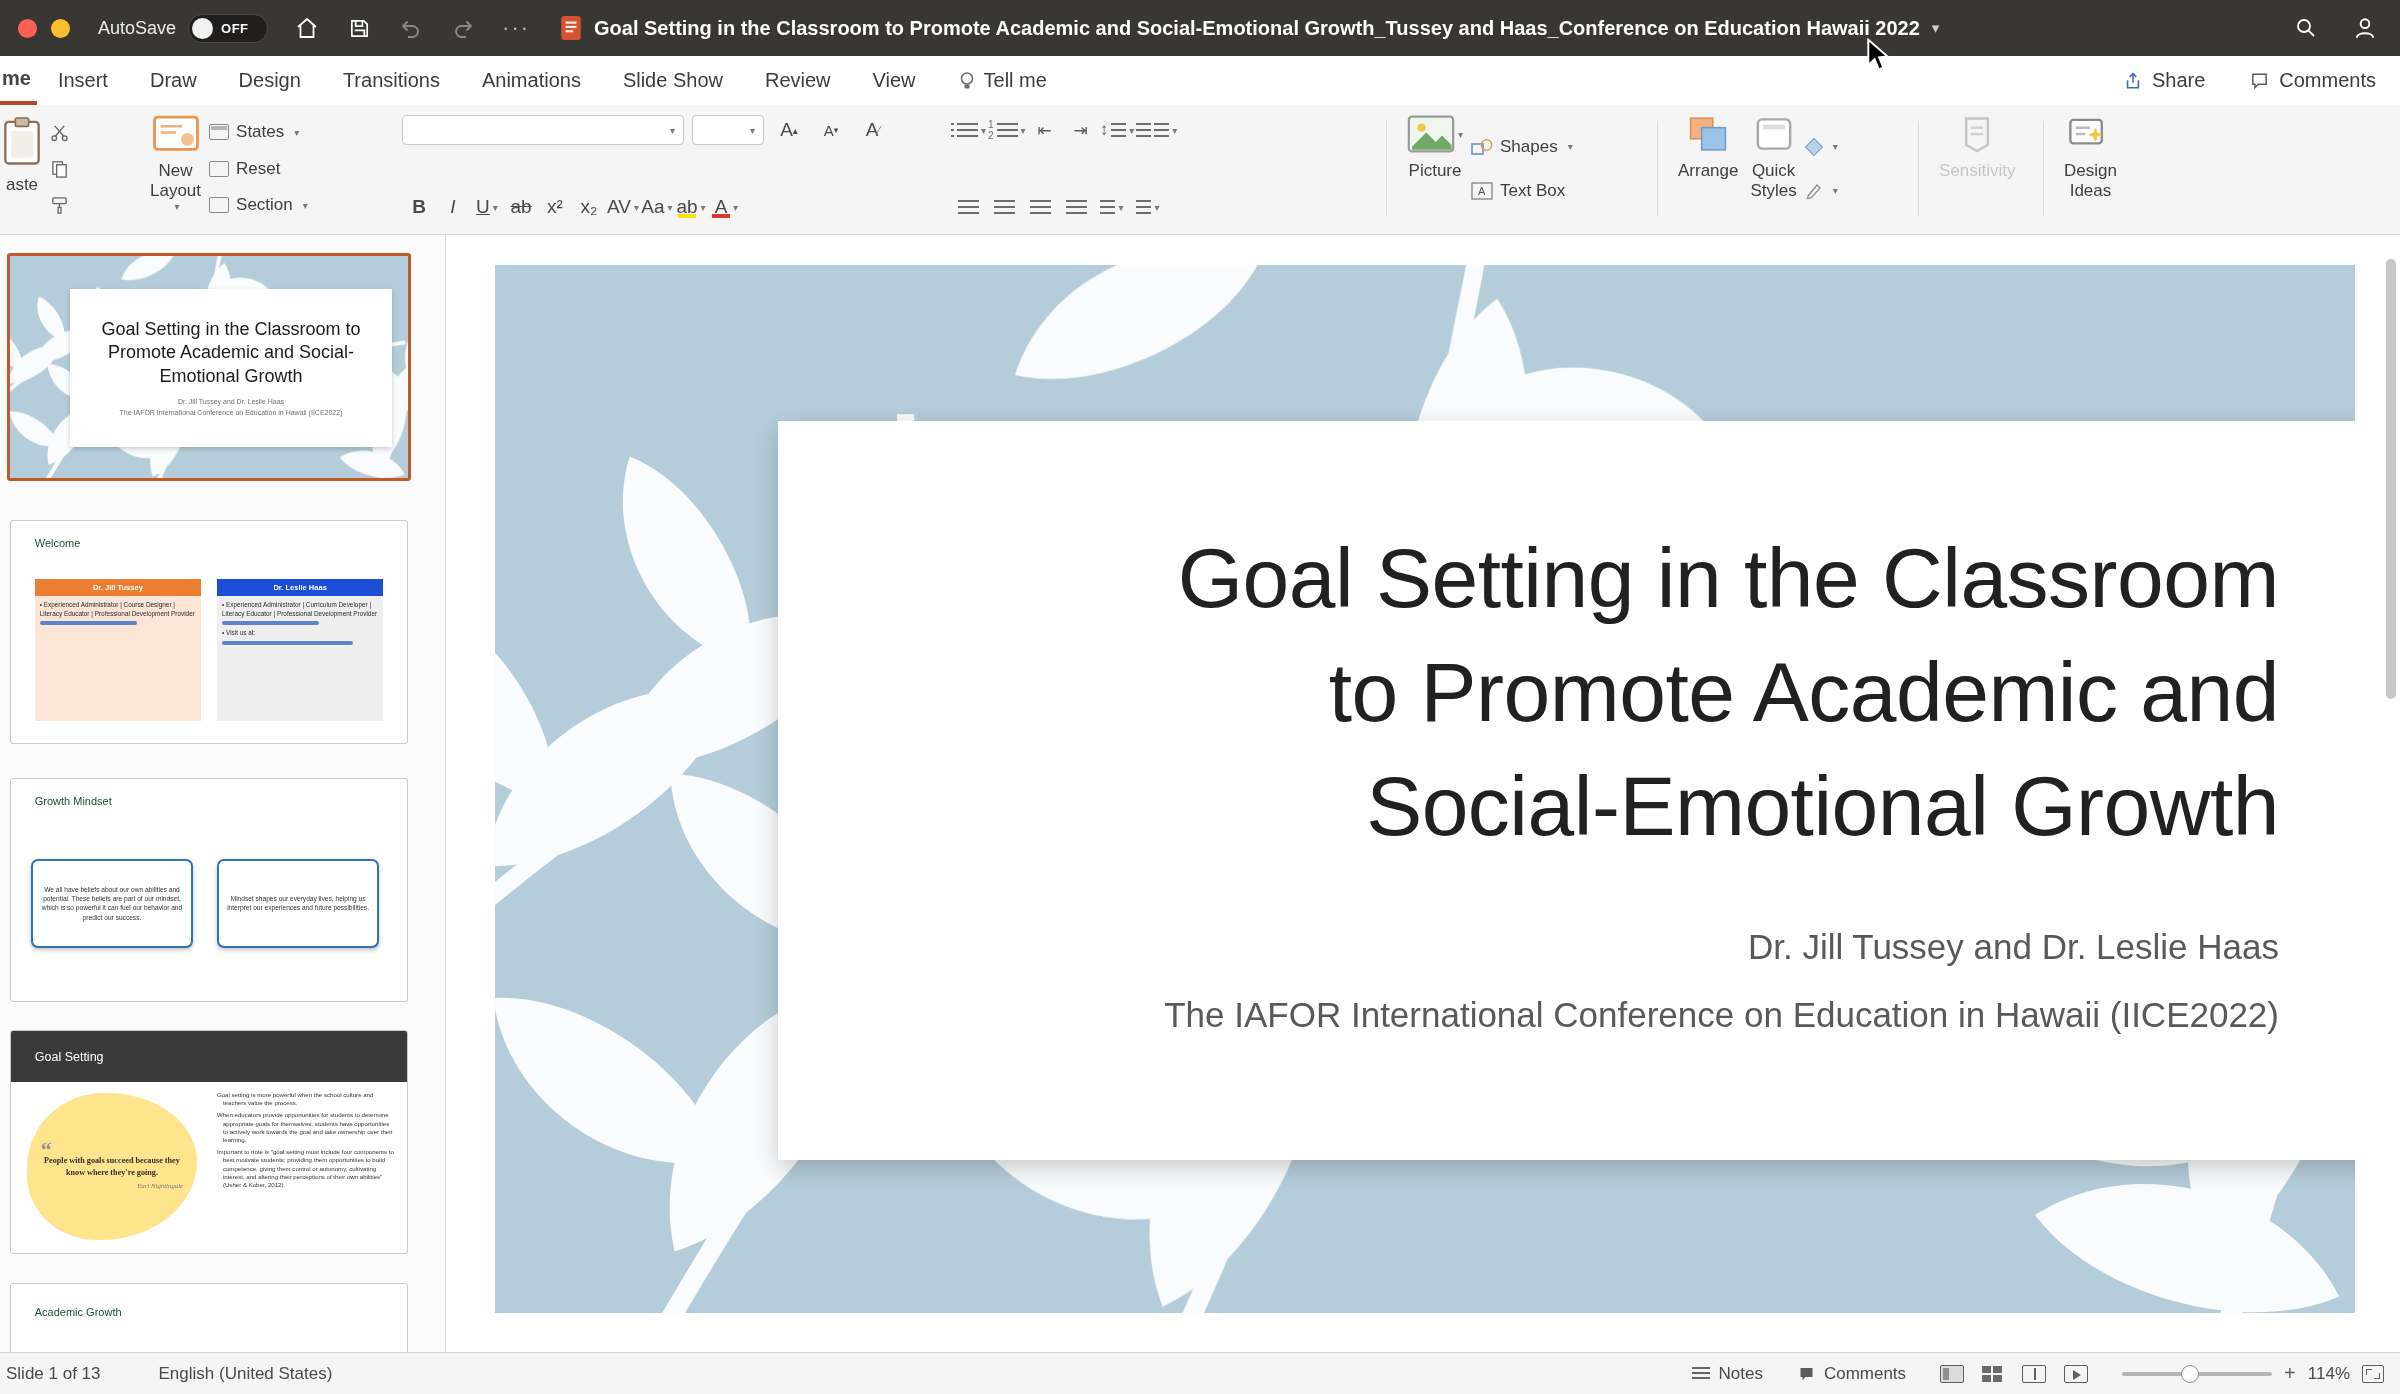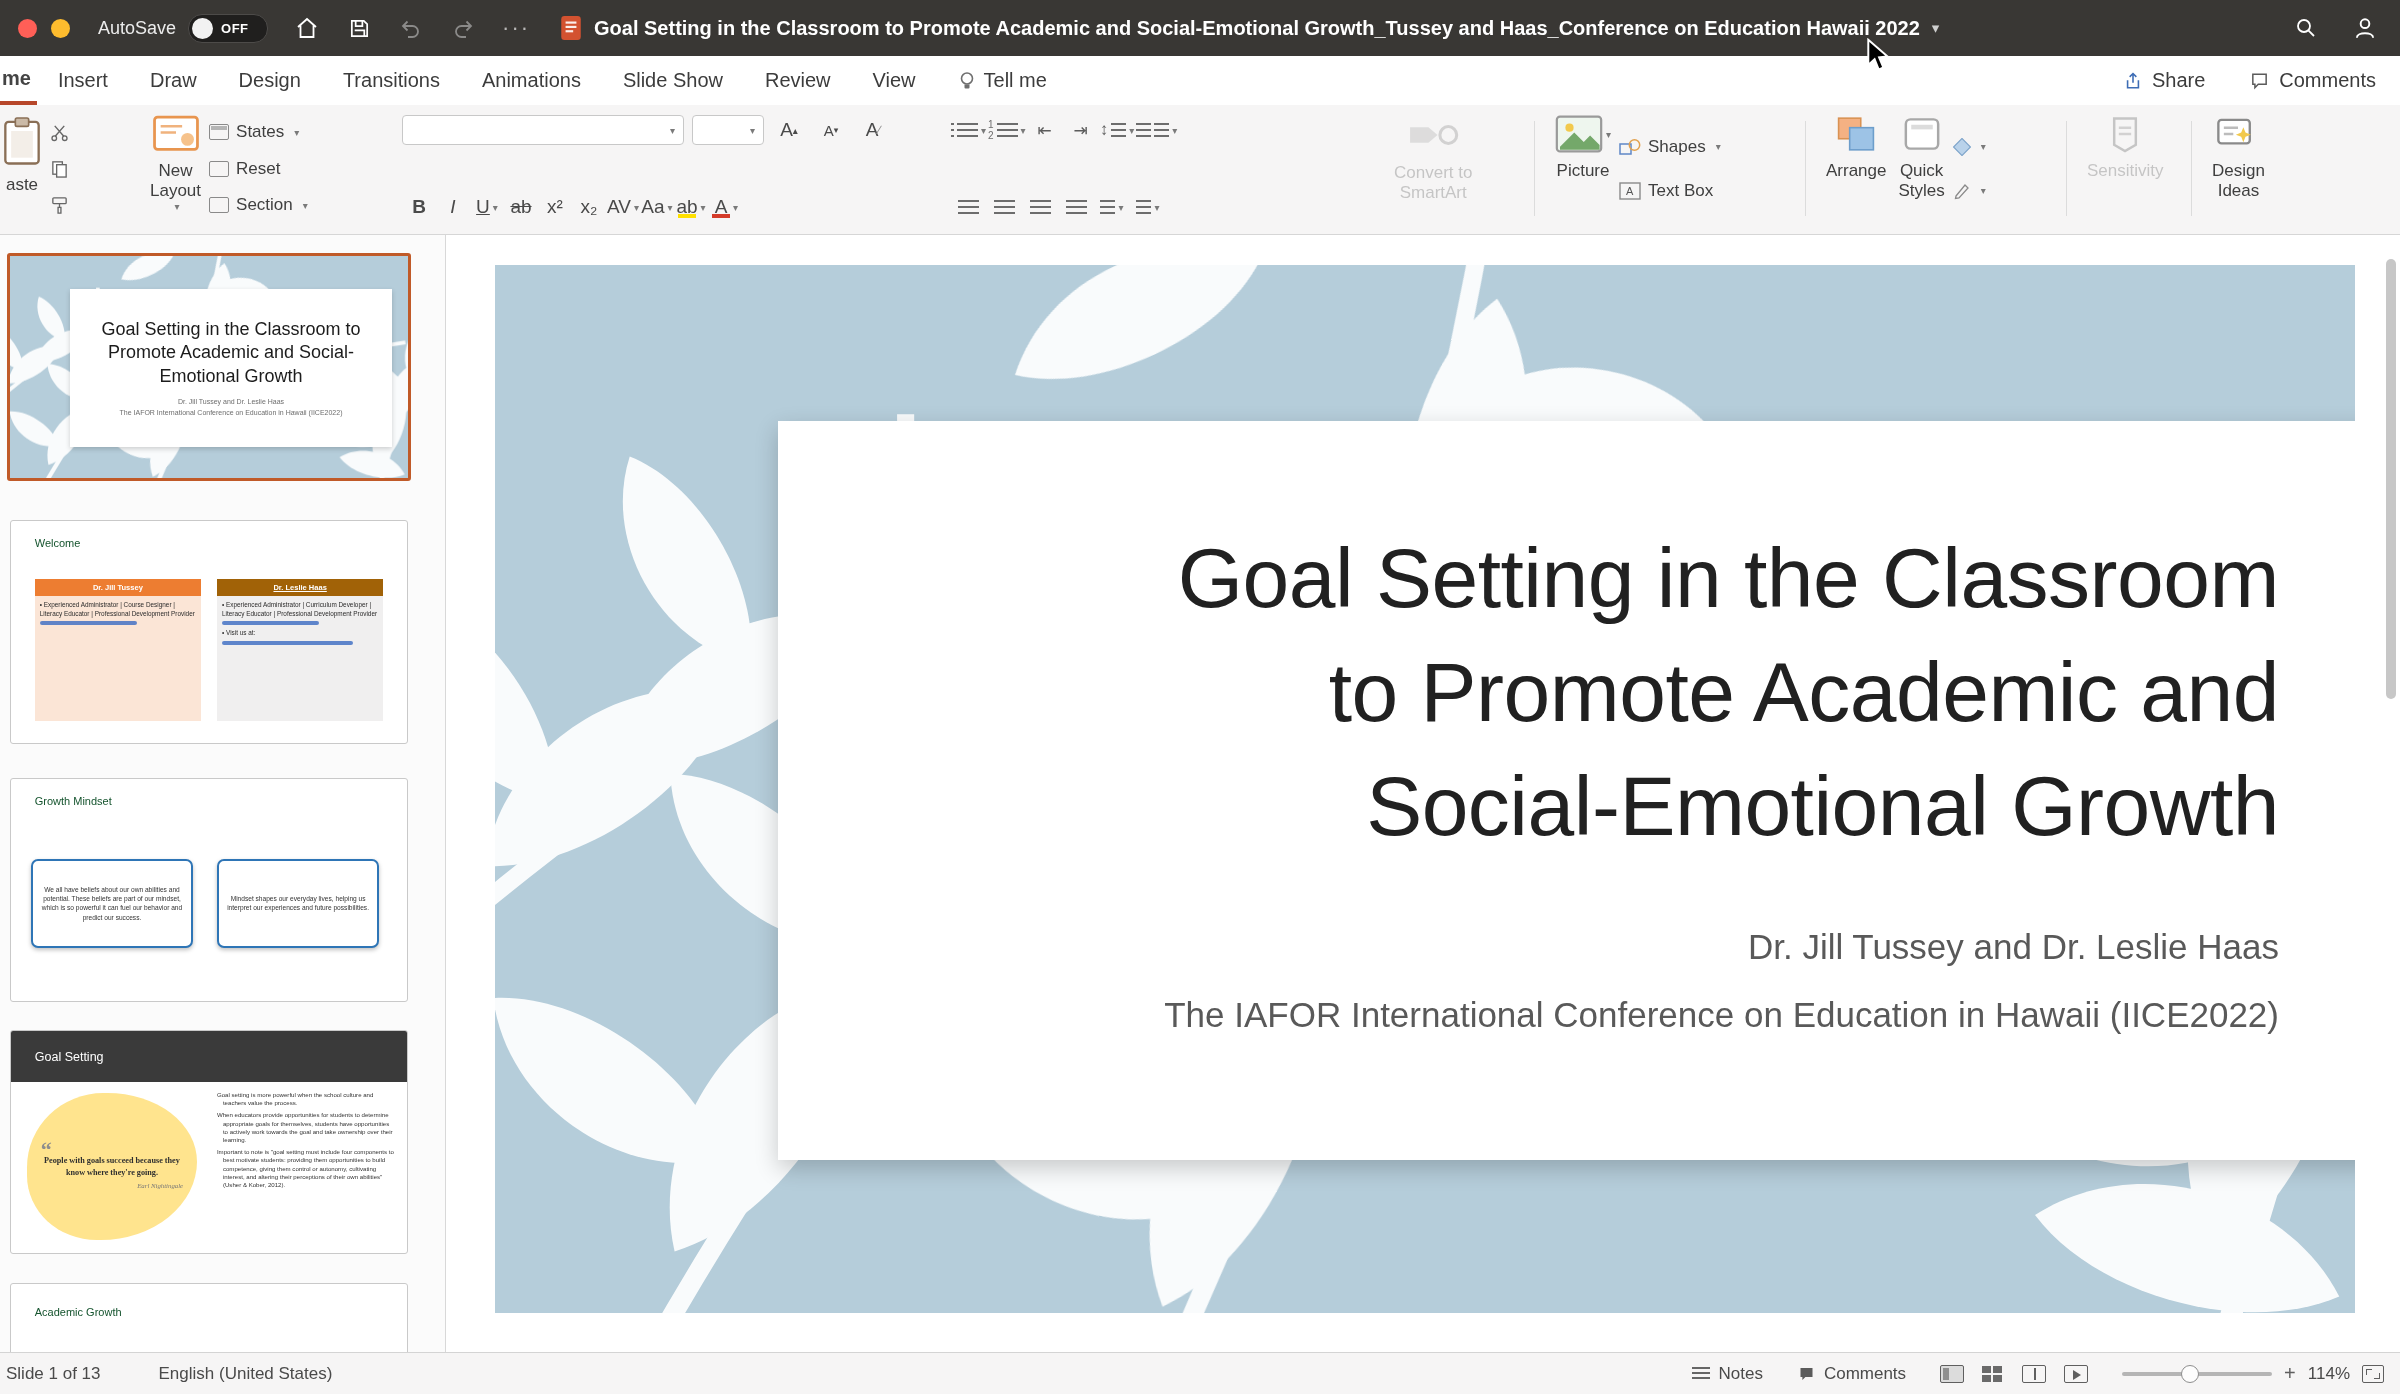--- a/index.html
+++ b/index.html
@@ -68,21 +68,21 @@
   
   .t1-bg{position:absolute;inset:0;background:#b5cdda;}
   .t1-box{position:absolute;left:60px;top:33px;width:322px;height:158px;background:#fff;display:flex;flex-direction:column;align-items:center;justify-content:center;padding:6px 14px;box-sizing:border-box;box-shadow:0 2px 5px rgba(0,0,0,.18);}
   .t1-title{font-size:18px;line-height:1.3;color:#1c1c1c;text-align:center;}
   .t1-sub{font-size:7px;color:#6d6d6d;text-align:center;margin-top:8px;line-height:1.6;}
   
   .t2-cols{position:absolute;left:6%;right:6%;top:26%;bottom:10%;display:flex;gap:16px;}
   .t2-col{flex:1;display:flex;flex-direction:column;font-size:6.4px;color:#2b2b2b;}
   .t2-head{height:17px;display:flex;align-items:center;justify-content:center;color:#fff;font-size:7.5px;font-weight:bold;}
   .t2-head.orange{background:#ed7d31;}
-  .t2-head.gray{background:#a16207;text-decoration:underline;}
+  .t2-head.gray{background:#1d4ed8;}
   .t2-body{flex:1;padding:4px 5px;line-height:1.45;}
   .t2-body.orange{background:#fbe5d6;}
   .t2-body.gray{background:#f0efef;}
   .linkbar{height:4px;border-radius:2px;background:#4472c4;opacity:.85;margin:3px 0;width:62%;}
   .linkbar.w80{width:84%;}
   
   .t3-box{position:absolute;top:36%;height:40%;background:#fff;border:2px solid #2e75b6;border-radius:7px;box-shadow:0 2px 4px rgba(0,0,0,.25);display:flex;align-items:center;justify-content:center;padding:5px 7px;box-sizing:border-box;font-size:6.6px;line-height:1.4;text-align:center;color:#333;}
   .t3-left{left:5%;width:41%;}
   .t3-right{left:52%;width:41%;}
   
@@ -406,30 +406,20 @@
             <span class="li short"></span>
             <span class="chev">▾</span>
           </div>
         <div class="pbtn">
             <span class="li short"></span>
             <span class="chev">▾</span>
           </div>
       </div>
     </div>
 
-    <div class="grp" style="width:148px;">
-      <div class="col-big grayed">
-        <svg width="52" height="40" viewBox="0 0 34 26">
-            <path d="M2 8 h12 l6 5 -6 5 H2 Z" fill="#c9c9c9"></path>
-            <circle cx="27" cy="13" r="5.5" fill="none" stroke="#b5b5b5" stroke-width="2"></circle>
-          </svg>
-        <span class="big-label gray">Convert to
-SmartArt</span>
-      </div>
-    </div>
 
     <div class="vdiv"></div>
 
     <div class="grp" style="width:258px;">
       <div class="col-big">
         <span style="display:flex;align-items:center;">
           <svg width="48" height="38" viewBox="0 0 30 24">
               <rect x="1" y="1" width="28" height="22" rx="2" fill="#eef6ee" stroke="#9a9a9a" stroke-width="1.4"></rect>
               <circle cx="9" cy="8" r="2.6" fill="#f2c94c"></circle>
               <path d="M3 20 L12 11 L18 17 L22 13 L28 19 V22 H3 Z" fill="#74a86a"></path>

